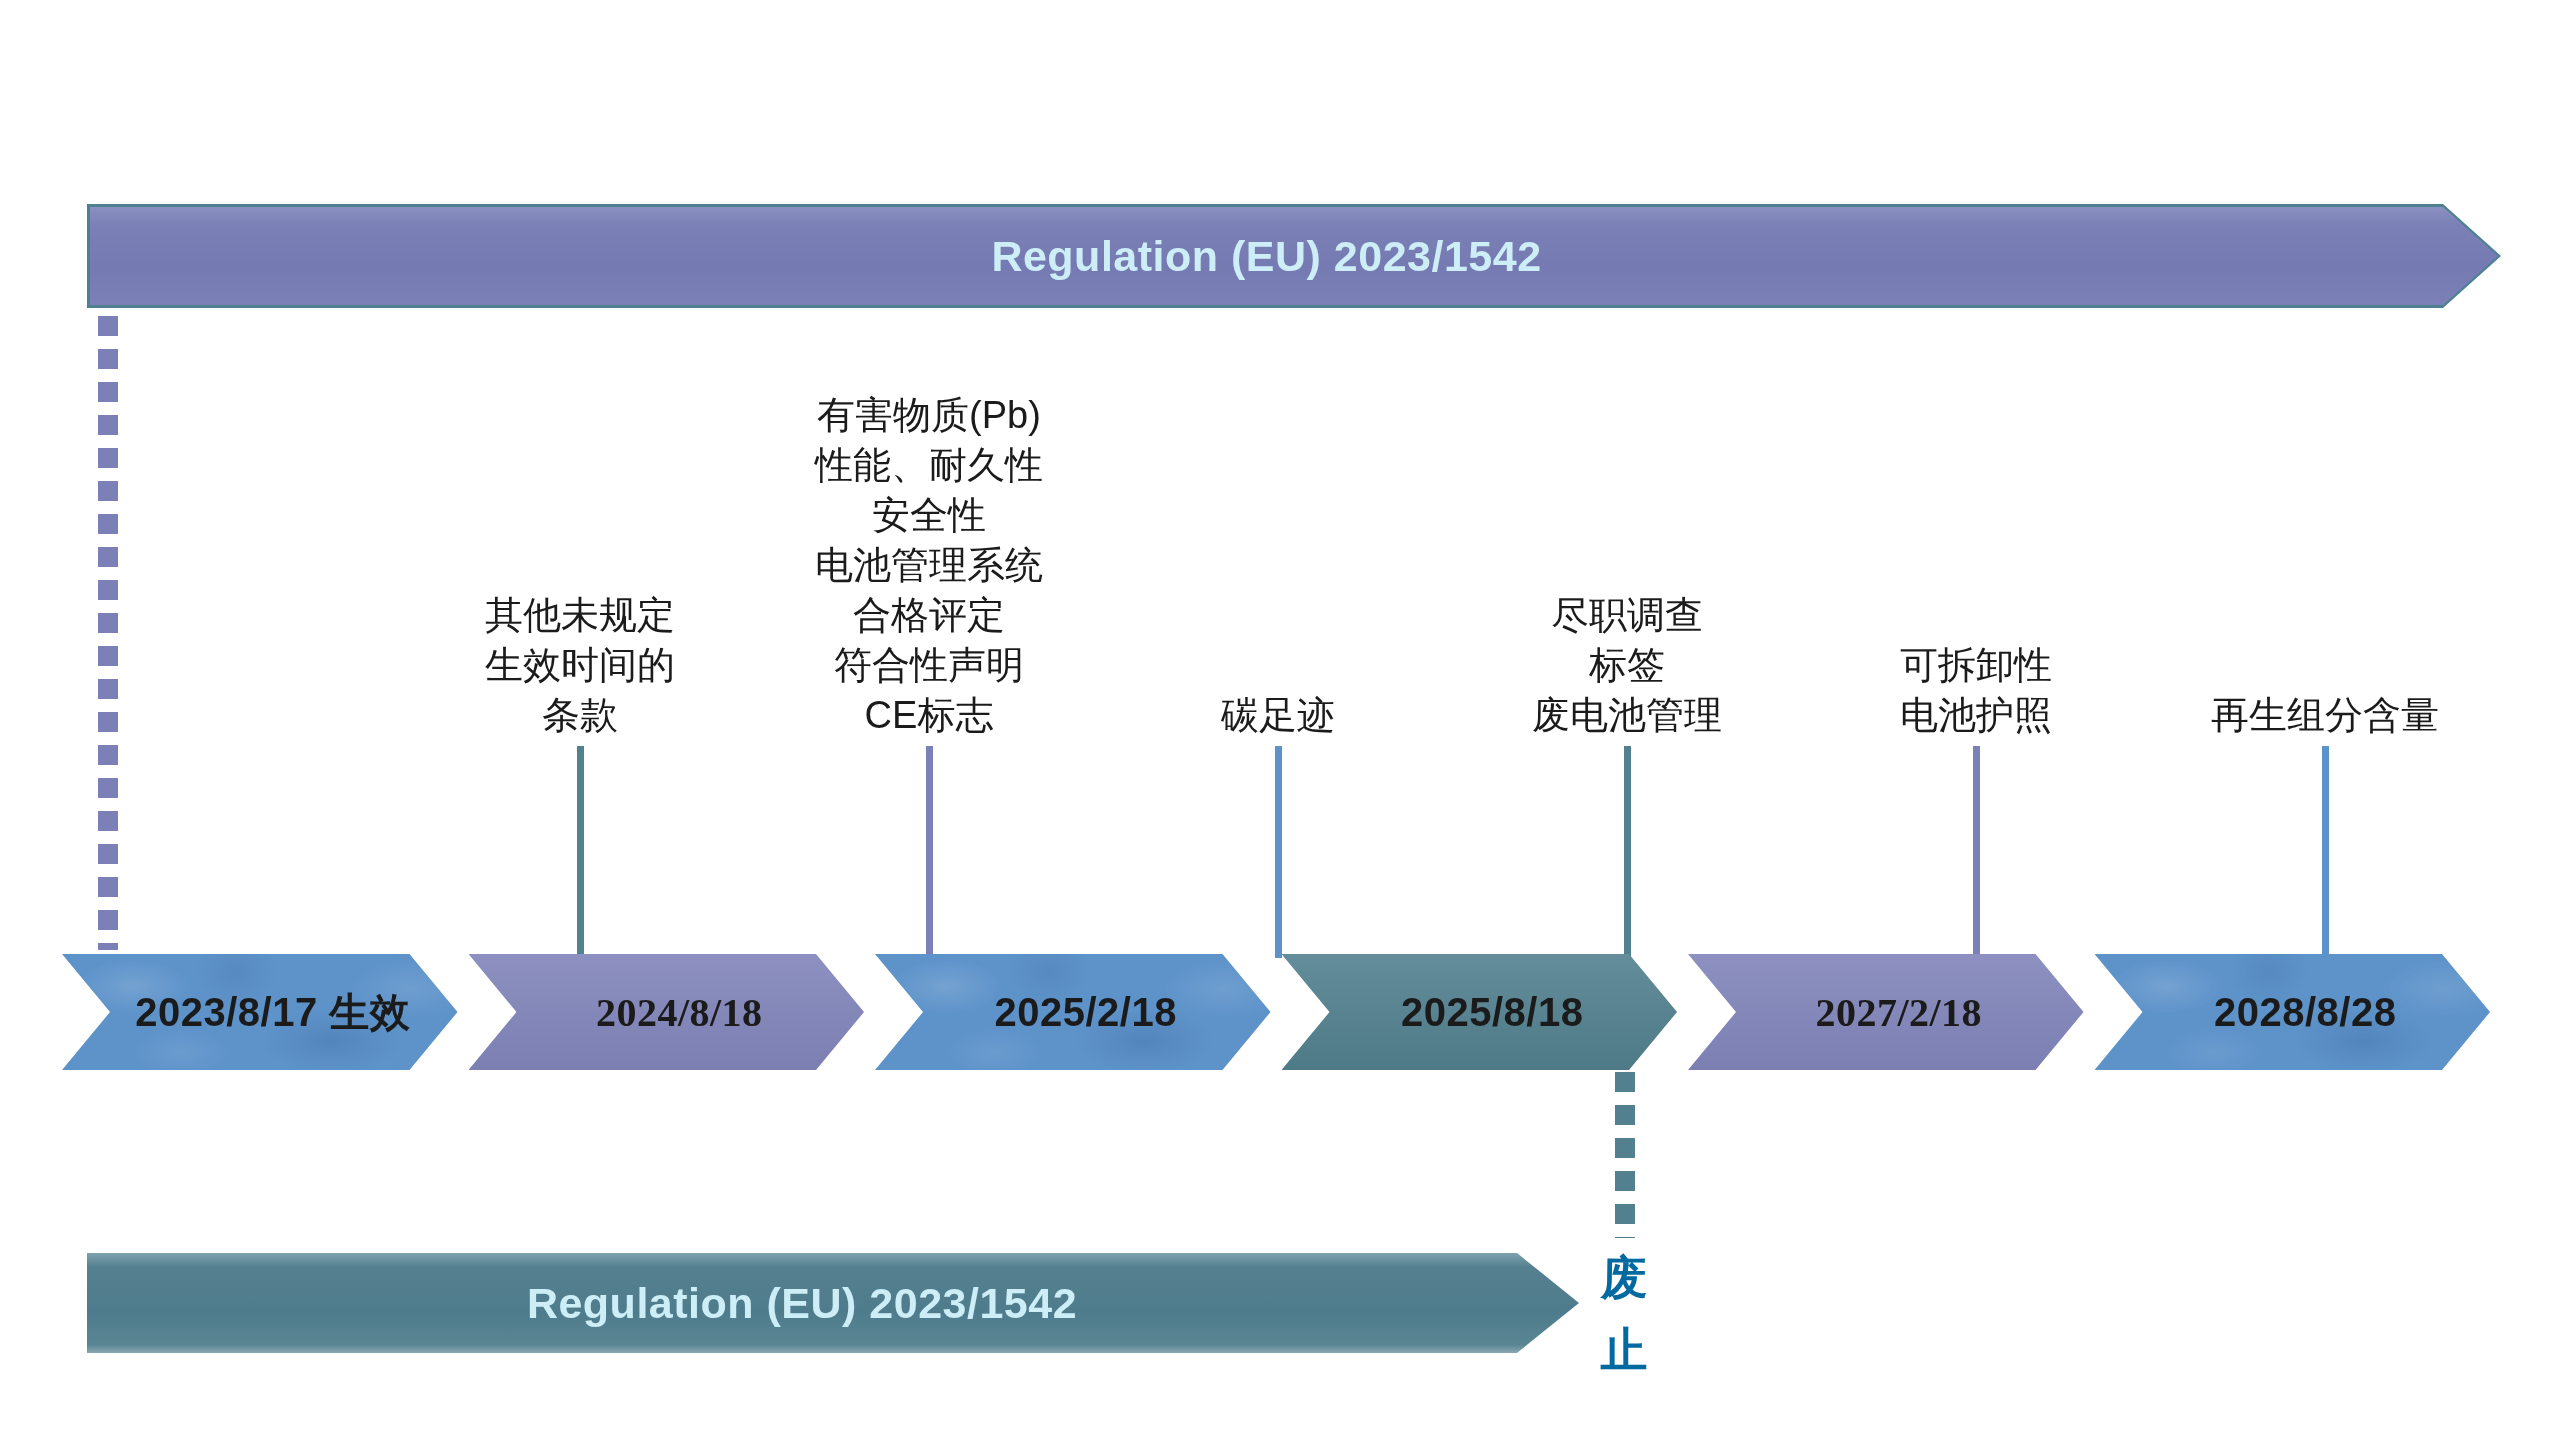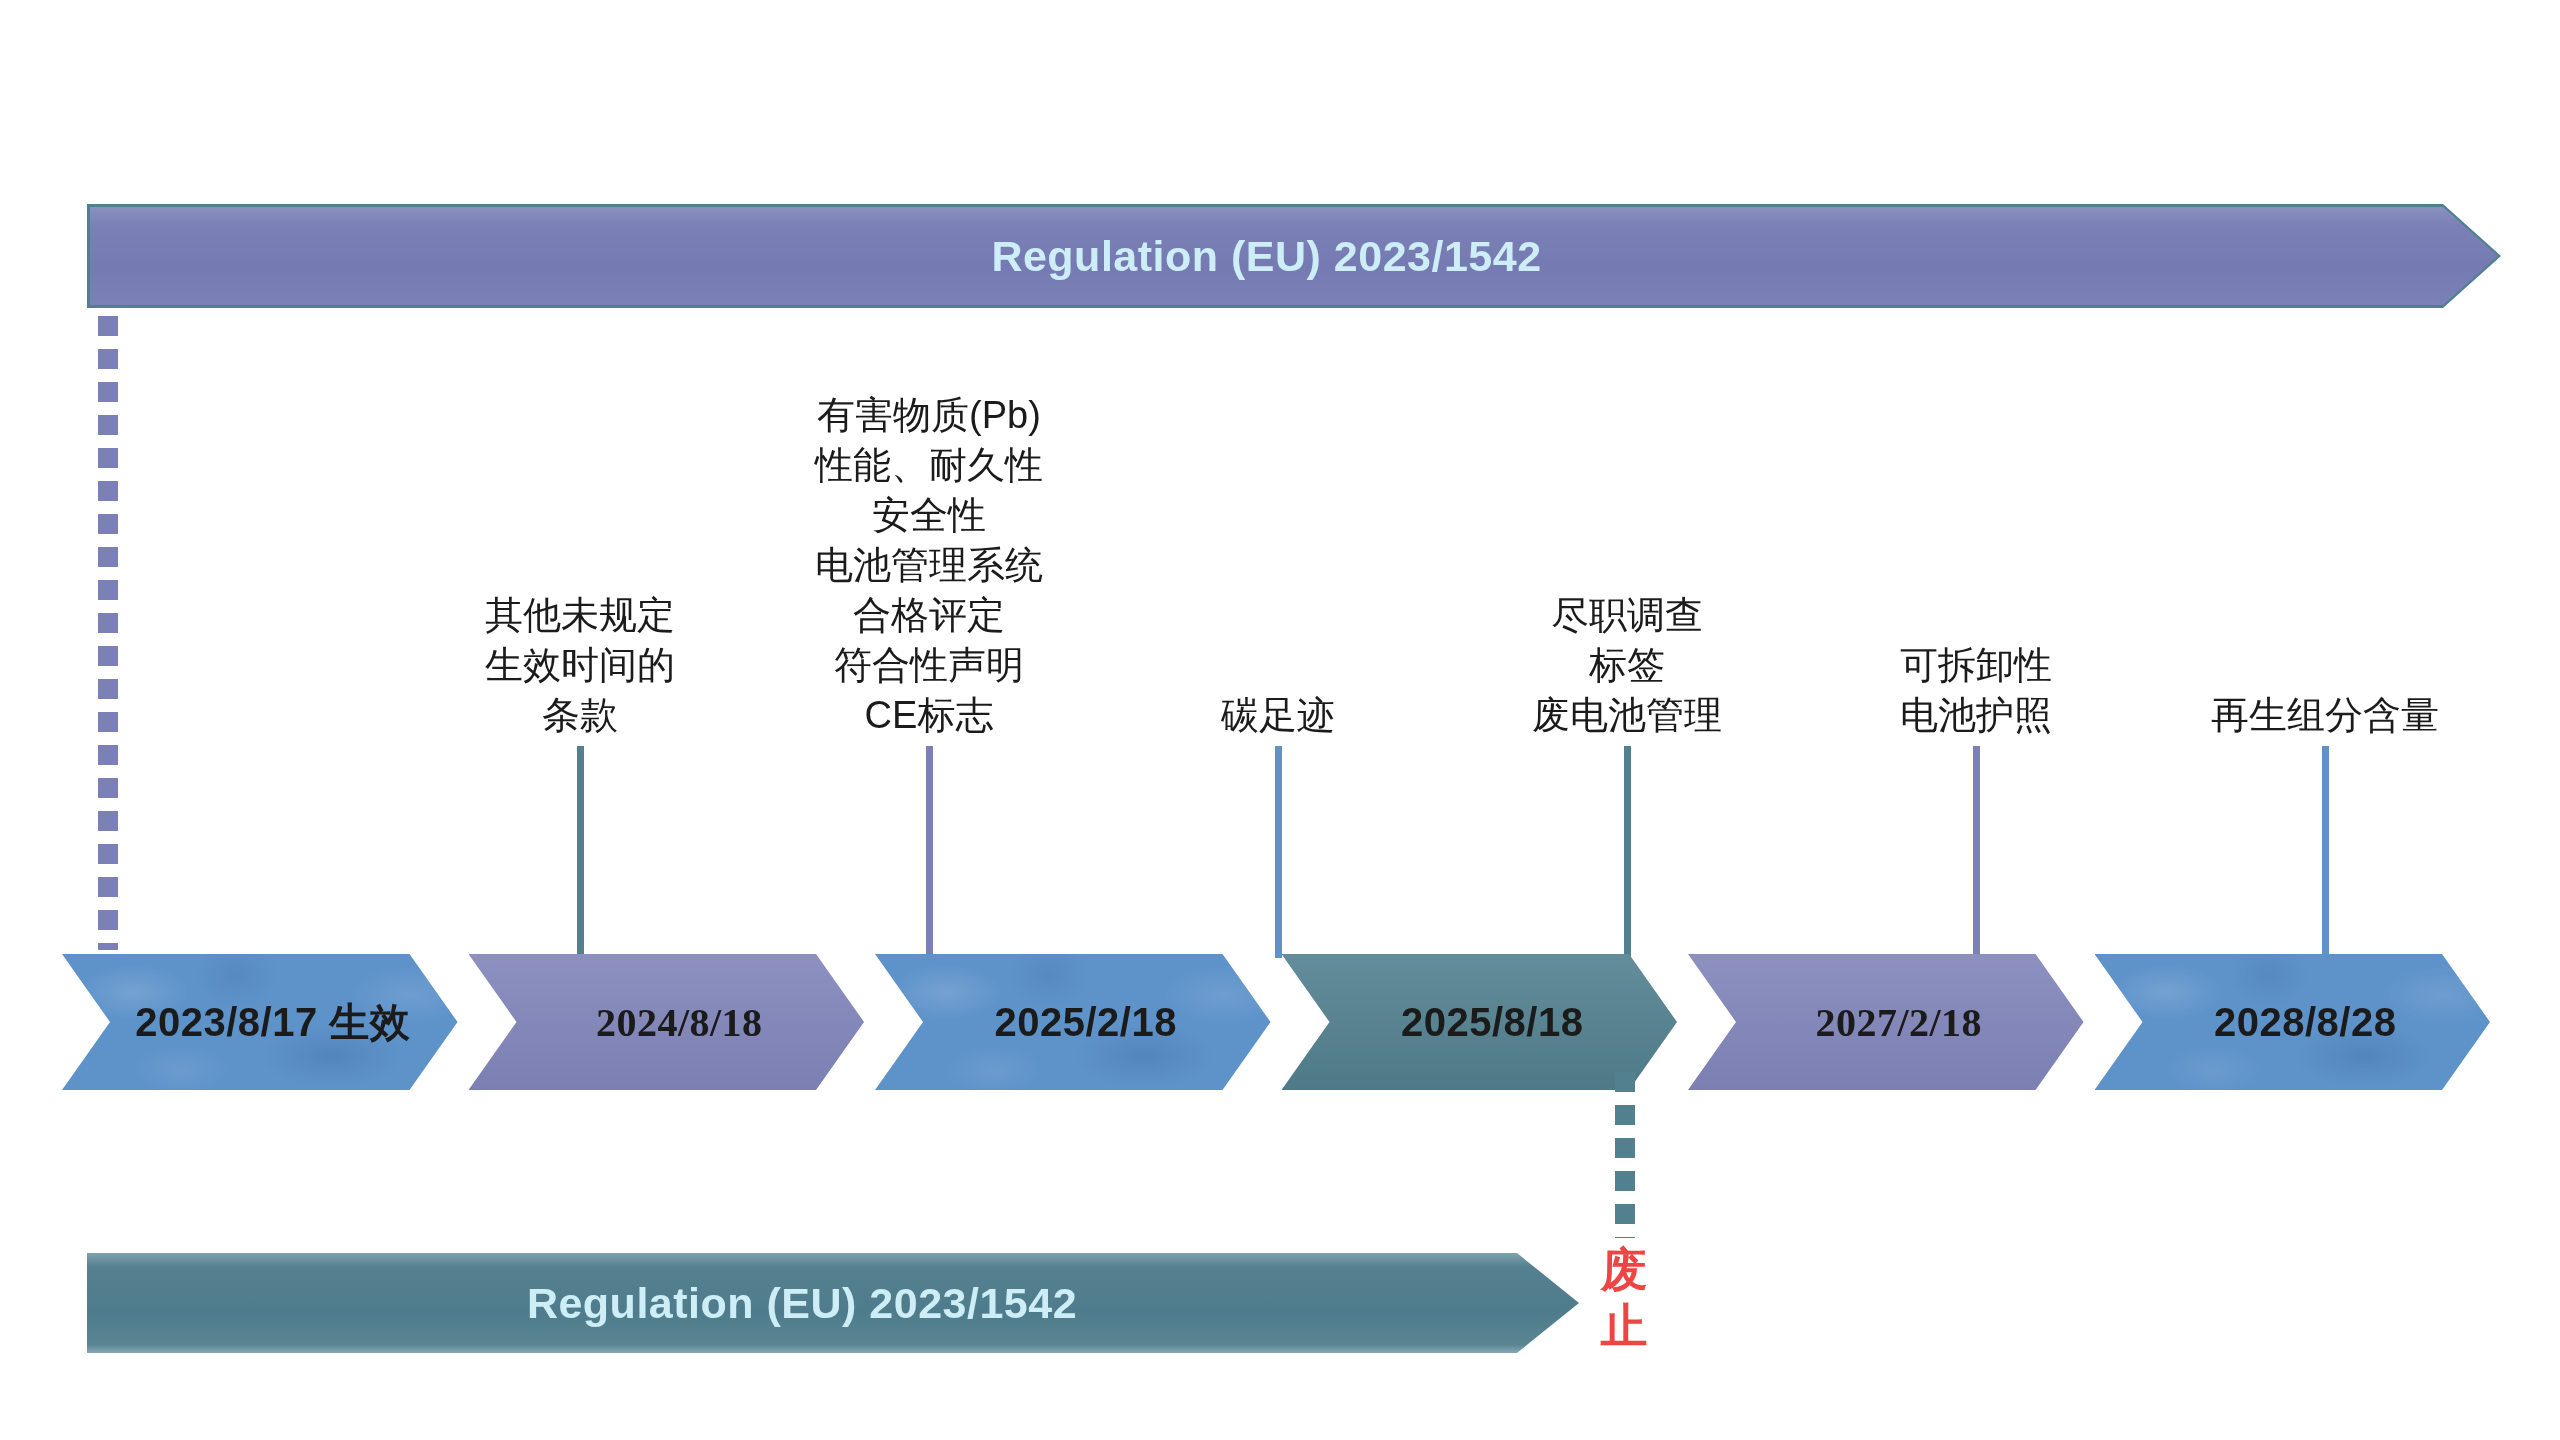--- a/index.html
+++ b/index.html
@@ -59,21 +59,21 @@
     text-align:center;color:#1b1b1b;font-size:38px;line-height:50px;
     white-space:pre-line;
   }
   .connector{position:absolute;top:746px;height:212px;width:7px;}
   .conn-teal{background:#52808f;}
   .conn-purple{background:#7b80b6;}
   .conn-blue{background:#5e93ca;}
 
   
   .chevron-row{
-    position:absolute;left:62px;top:954px;width:2428px;height:136px;
+    position:absolute;left:62px;top:954px;width:2428px;height:116px;
     display:flex;gap:11px;
   }
   .chev{
     flex:1;position:relative;
     -webkit-clip-path:polygon(0 0,calc(100% - 48px) 0,100% 50%,calc(100% - 48px) 100%,0 100%,48px 50%);
     clip-path:polygon(0 0,calc(100% - 48px) 0,100% 50%,calc(100% - 48px) 100%,0 100%,48px 50%);
     display:flex;align-items:center;justify-content:center;
   }
   .chev .date{
     padding-left:26px;
@@ -87,21 +87,21 @@
       radial-gradient(ellipse 70px 60px at 44% 15%,rgba(26,66,122,0.12),transparent 60%),
       radial-gradient(ellipse 100px 48px at 88% 30%,rgba(255,255,255,0.10),transparent 60%),
       radial-gradient(ellipse 80px 40px at 30% 85%,rgba(255,255,255,0.08),transparent 60%);
   }
   .fill-teal{background-color:#52808f;background-image:linear-gradient(180deg,rgba(255,255,255,0.10),rgba(0,0,0,0.05));}
   .fill-purple{background-color:#8084b9;background-image:linear-gradient(180deg,rgba(255,255,255,0.10),rgba(0,0,0,0.04));font-family:Liberation Serif, serif;}
 
   
   .repeal{
     position:absolute;left:1594px;top:1242px;width:60px;
-    color:#ef4444;font-size:47px;font-weight:bold;line-height:56px;
+    color:#0369a1;font-size:47px;font-weight:bold;line-height:72px;
     text-align:center;word-break:break-all;
   }
 </style>
 </head>
 <body>
 
 <div class="canvas">
 
   <div class="banner-top">
     <div class="banner-top-inner">

